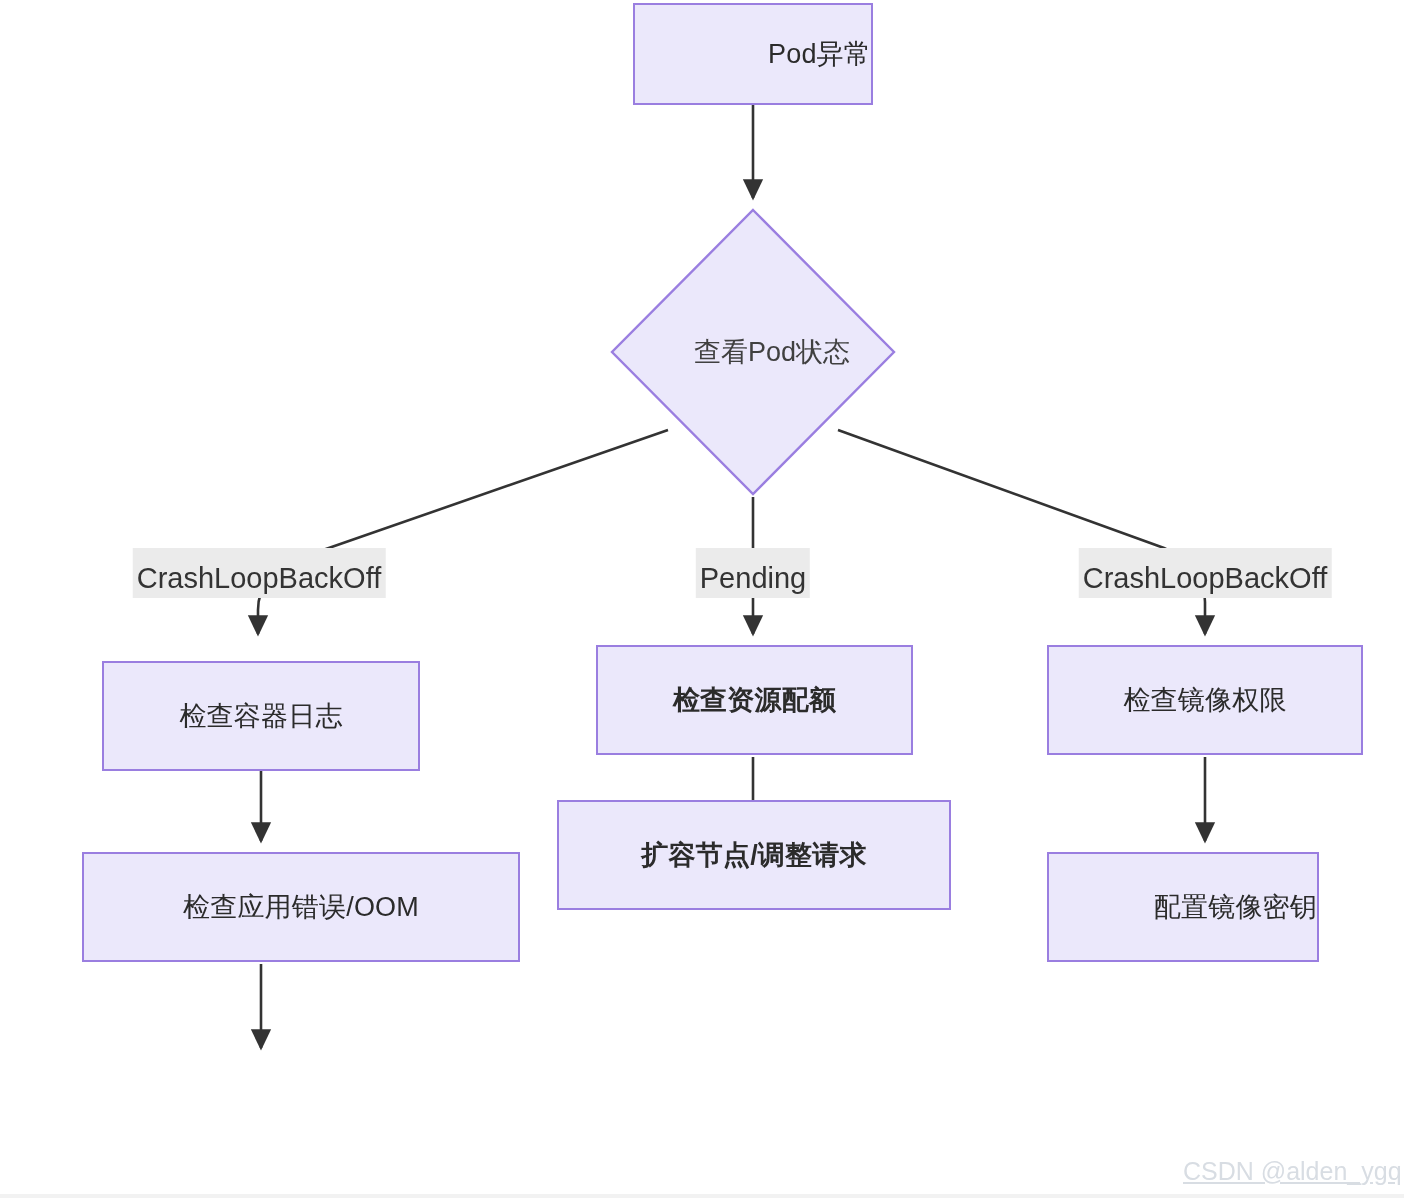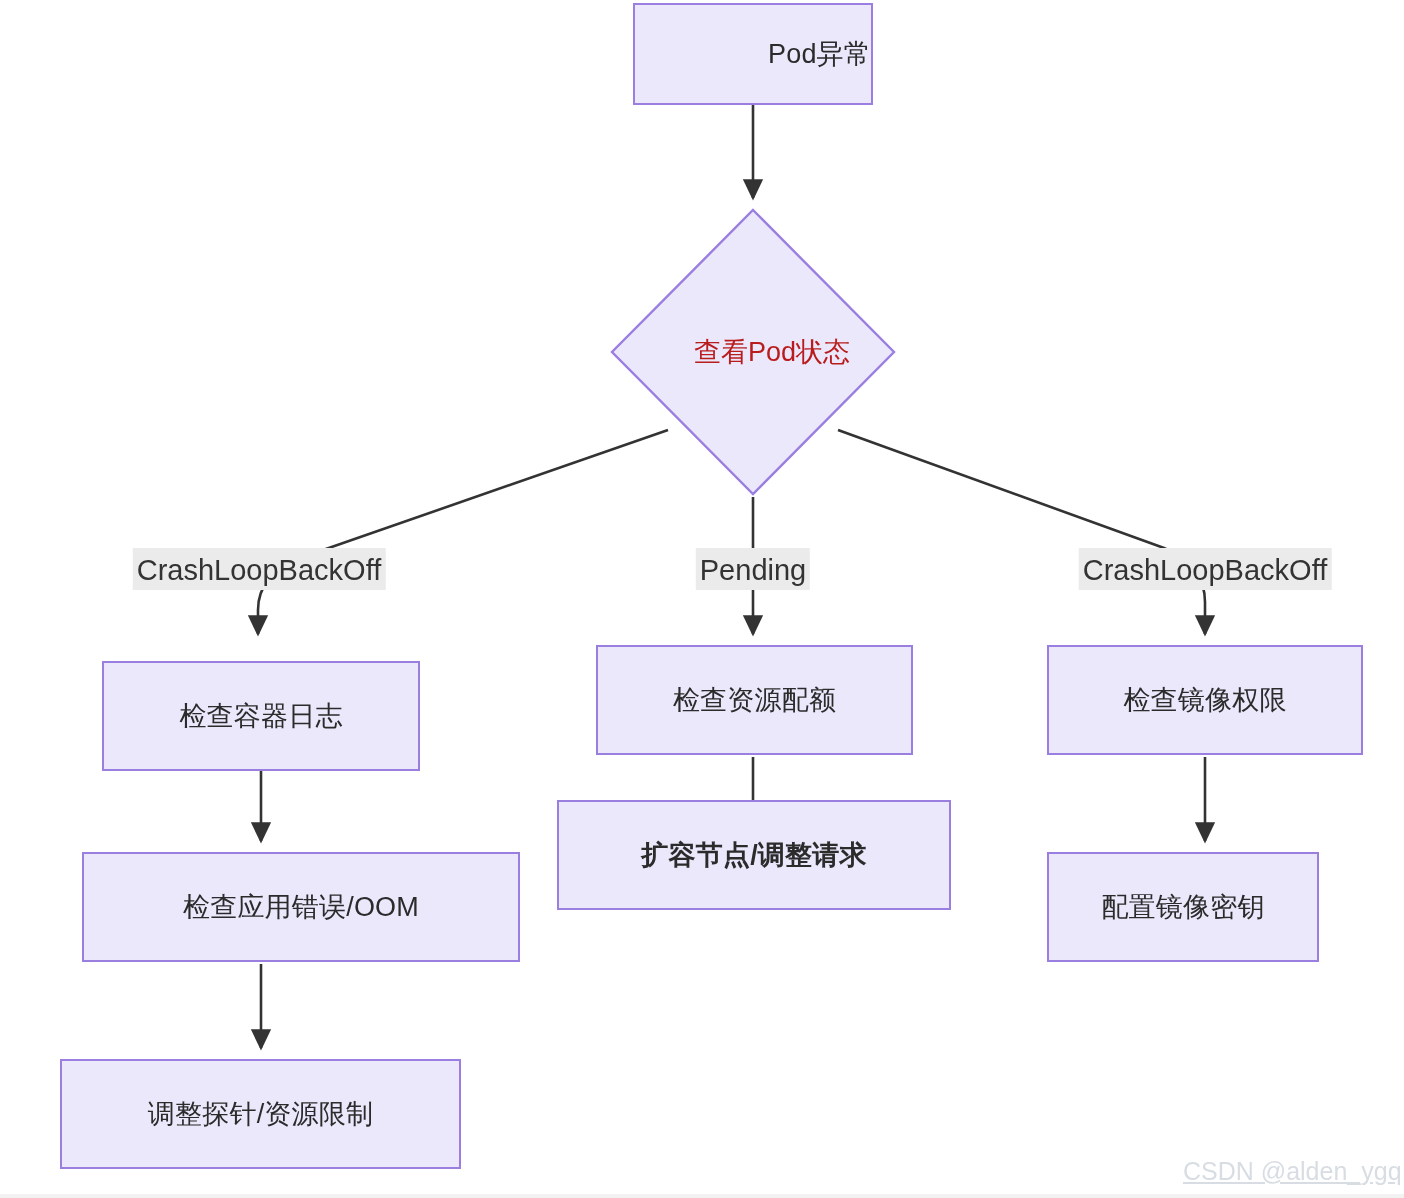--- a/index.html
+++ b/index.html
@@ -53,31 +53,31 @@
     position: absolute;
     left: 0;
     top: 0;
     width: 100%;
     height: 100%;
   }
   .diamond-text {
     position: relative;
     z-index: 2;
     font-size: 27px;
-    color: #b91c1c;
+    color: #404040;
     white-space: nowrap;
     margin-left: 38px;
   }
   .edge-label {
     position: absolute;
     background: #ebebeb;
     color: #333333;
     font-size: 29px;
     line-height: 1.18;
-    padding: 5px 4px 3px 4px;
+    padding: 13px 4px 3px 4px;
     white-space: nowrap;
     transform: translateX(-50%);
   }
   .watermark {
     position: absolute;
     color: #d8dde3;
     font-size: 25px;
     white-space: nowrap;
     text-decoration: underline;
   }
@@ -133,41 +133,38 @@
   <div class="edge-label" style="left:259px; top:548px;">CrashLoopBackOff</div>
 
   <div class="edge-label" style="left:753px; top:548px;text-align:center;">Pending</div>
 
   <div class="edge-label" style="left:1205px; top:548px;">CrashLoopBackOff</div>
 
   <div class="node" style="left:102px; top:645px; width:318px; height:110px;margin-top:16px;">
     <span class="node-label">检查容器日志</span>
   </div>
 
-  <div class="node" style="left:596px; top:645px; width:317px; height:110px;">
+  <div class="node" style="left:596px; top:645px; width:317px; height:110px;font-weight:bold;">
     <span class="node-label">检查资源配额</span>
   </div>
 
   <div class="node" style="left:1047px; top:645px; width:316px; height:110px;align-items:center;">
     <span class="node-label">检查镜像权限</span>
   </div>
 
   <div class="node" style="left:60px; top:852px; width:438px; height:110px;margin-left:22px;">
     <span class="node-label">检查应用错误/OOM</span>
   </div>
 
   <div class="node" style="left:557px; top:800px; width:394px; height:110px;font-weight:bold;">
     <span class="node-label">扩容节点/调整请求</span>
   </div>
 
-  <div class="node" style="left:1047px; top:852px; width:272px; height:110px;">
+  <div class="node" style="left:1047px; top:852px; width:272px; height:110px;justify-content:flex-end;">
     <span class="node-label">配置镜像密钥</span>
   </div>
 
-  <div class="node" style="left:60px; top:1059px; width:401px; height:110px;">
-    <span class="node-label">调整探针/资源限制</span>
-  </div>
 
   <div class="watermark" style="left:1183px; top:1157px;">CSDN @alden_ygq</div>
 
   <div class="bottom-rule"></div>
 
 </div>
 
 </body></html>

